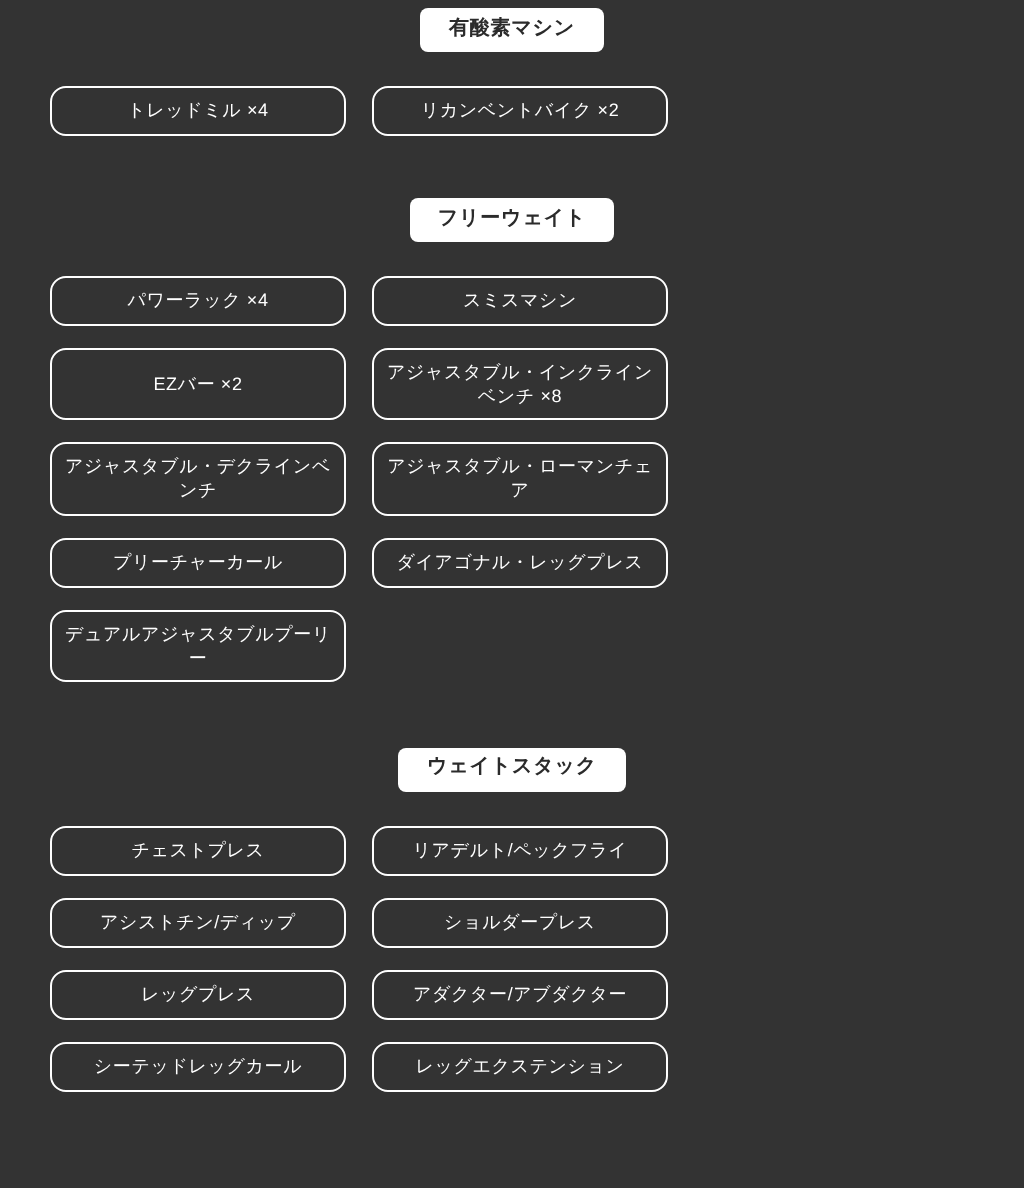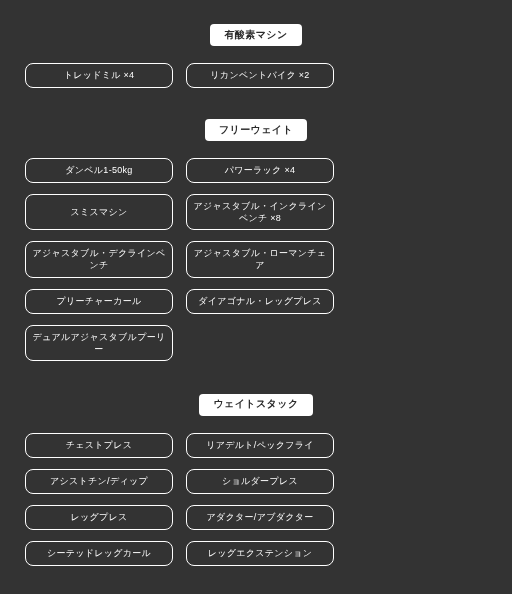--- a/index.html
+++ b/index.html
@@ -67,21 +67,21 @@
     line-height: 1.35;
     display: flex;
     align-items: center;
     justify-content: center;
     text-align: center;
     padding: 5px 6px;
     cursor: pointer;
   }
 
   
-  .sec-cardio .section-header-row { padding-top: 24px; }
+  .sec-cardio .section-header-row { padding-top: 4px; }
   .sec-cardio .grid { padding-top: 17px; }
 
   .sec-free .section-header-row { padding-top: 31px; }
   .sec-free .grid { padding-top: 17px; }
 
   .sec-stack .section-header-row { padding-top: 33px; font-family: Liberation Mono, monospace; }
   .sec-stack .grid { padding-top: 17px; }
 
   .sec-attach .section-header-row { padding-top: 33px; }
 </style>
@@ -98,23 +98,23 @@
       <div class="item">トレッドミル ×4</div>
       <div class="item">リカンベントバイク ×2</div>
     </div>
   </div>
 
   <div class="section sec-free">
     <div class="section-header-row">
       <span class="section-badge">フリーウェイト</span>
     </div>
     <div class="grid">
-      <div class="item">ダンベル1-50kg</div>
       <div class="item">パワーラック ×4</div>
       <div class="item">スミスマシン</div>
+      <div class="item">EZバー ×2</div>
       <div class="item">アジャスタブル・インクラインベンチ ×8</div>
       <div class="item">アジャスタブル・デクラインベンチ</div>
       <div class="item">アジャスタブル・ローマンチェア</div>
       <div class="item">プリーチャーカール</div>
       <div class="item">ダイアゴナル・レッグプレス</div>
       <div class="item">デュアルアジャスタブルプーリー</div>
     </div>
   </div>
 
   <div class="section sec-stack">

